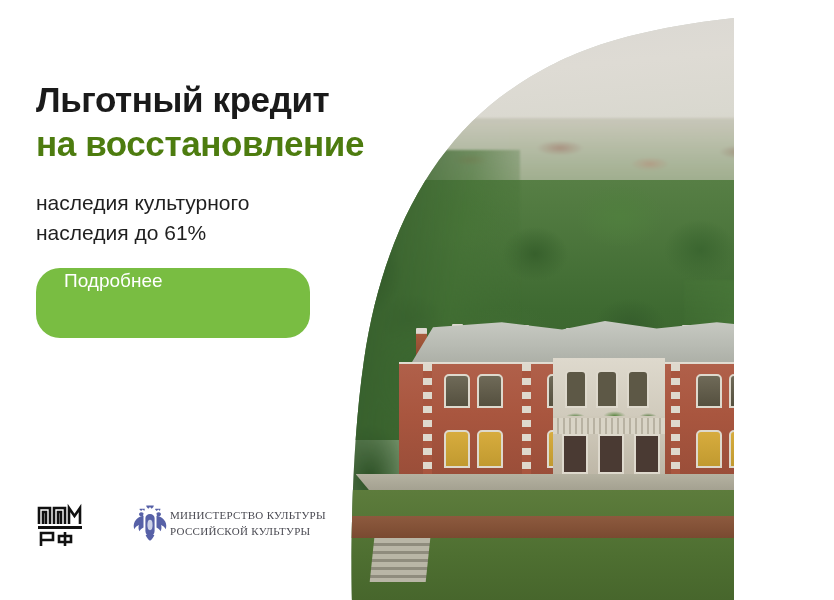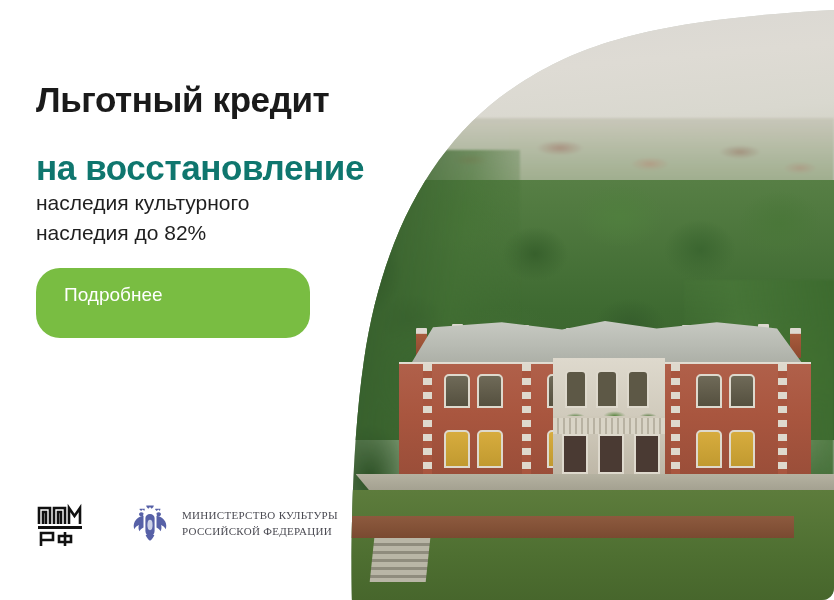--- a/index.html
+++ b/index.html
@@ -7,25 +7,24 @@
     margin: 0;
     padding: 0;
     background: #ffffff;
   }
   body {
     font-family: "Liberation Sans", "DejaVu Sans", sans-serif;
   }
 
   #banner {
     position: relative;
-    width: 834px;
+    width: 734px;
     height: 600px;
     background: #ffffff;
     overflow: hidden;
-    border-radius: 12px;
   }
 
   
   .photo-wrap {
     position: absolute;
     left: 330px;
     top: 0;
     width: 504px;
     height: 600px;
     overflow: hidden;
@@ -197,21 +196,21 @@
     top: 78px;
     left: 0;
     width: 330px;
     font-size: 35px;
     font-weight: bold;
     line-height: 1.26;
     letter-spacing: -0.4px;
     color: #1a1a1a;
     margin: 0;
   }
-  .headline .accent { color: #0f766e; display: block; margin-top: 24px; }
+  .headline .accent { color: #4d7c0f; display: block; }
   .subtitle {
     position: absolute;
     top: 188px;
     left: 0;
     width: 300px;
     font-size: 21px;
     font-weight: normal;
     line-height: 1.42;
     color: #1f1f1f;
     margin: 0;
@@ -228,41 +227,41 @@
     border-radius: 24px;
     color: #ffffff;
     font-family: inherit;
     font-size: 19px;
     line-height: 1.35;
     text-align: left;
     padding: 0 0 16px 28px;
     cursor: pointer;
     display: flex;
     flex-direction: column;
-    justify-content: center;
+    justify-content: space-between;
   }
   .cta .l1 { display: block; }
   .cta .l2 { display: block; }
   .cta .l2 .url { text-decoration: underline; text-underline-offset: 3px; }
 
   
   .logos {
     position: absolute;
     left: 0;
     top: 500px;
     display: flex;
     align-items: center;
     gap: 42px;
   }
   .domrf {
     width: 52px;
     height: 48px;
     position: relative;
   }
-  .mincult { display: flex; align-items: center; gap: 12px; }
+  .mincult { display: flex; align-items: center; }
   .mincult-text {
     font-family: "Liberation Serif", "DejaVu Serif", serif;
     font-size: 11px;
     line-height: 1.45;
     letter-spacing: .3px;
     color: #4a4a52;
     white-space: nowrap;
   }
   .mincult-text span { display: block; }
 </style>
@@ -341,21 +340,21 @@
 
   <div class="content">
 
     <h1 class="headline">
       <span>Льготный кредит</span>
       <span class="accent">на восстановление</span>
     </h1>
 
     <p class="subtitle">
       <span>наследия культурного</span><br>
-      <span>наследия до 82%</span>
+      <span>наследия до 61%</span>
     </p>
 
     <button class="cta">
       <span class="l1">Подробнее</span>
     </button>
 
     <div class="logos">
 
       <div class="domrf">
         <svg width="52" height="48" viewBox="0 0 52 48">
@@ -397,19 +396,19 @@
             <path d="M27,12 c3.6,0.4 6.6,2.6 8.2,5.6 c1.3,2.5 1.4,5.3 0.5,7.6 c-1.1,-2 -2.8,-3.4 -4.7,-4.1 c0.8,2.1 0.6,4.3 -0.5,6.2 c-0.9,-1.9 -2.3,-3.2 -4,-3.9 l0,-11.4 z"></path>
 
             <path d="M20,10 c-2.6,0 -4.6,1.7 -4.6,4 l0,13 c0,2.8 2,5.2 4.6,6.4 c2.6,-1.2 4.6,-3.6 4.6,-6.4 l0,-13 c0,-2.3 -2,-4 -4.6,-4 z"></path>
 
             <path d="M15.6,31 c1,2.5 2.4,4.4 4.4,5.8 c2,-1.4 3.4,-3.3 4.4,-5.8 z"></path>
           </g>
           <ellipse cx="20" cy="21" rx="2.6" ry="5.2" fill="#e9ecf6" opacity="0.8"></ellipse>
         </svg>
         <div class="mincult-text">
           <span>МИНИСТЕРСТВО КУЛЬТУРЫ</span>
-          <span>РОССИЙСКОЙ ФЕДЕРАЦИИ</span>
+          <span>РОССИЙСКОЙ КУЛЬТУРЫ</span>
         </div>
       </div>
 
     </div>
   </div>
 </div>
 
 </body></html>

